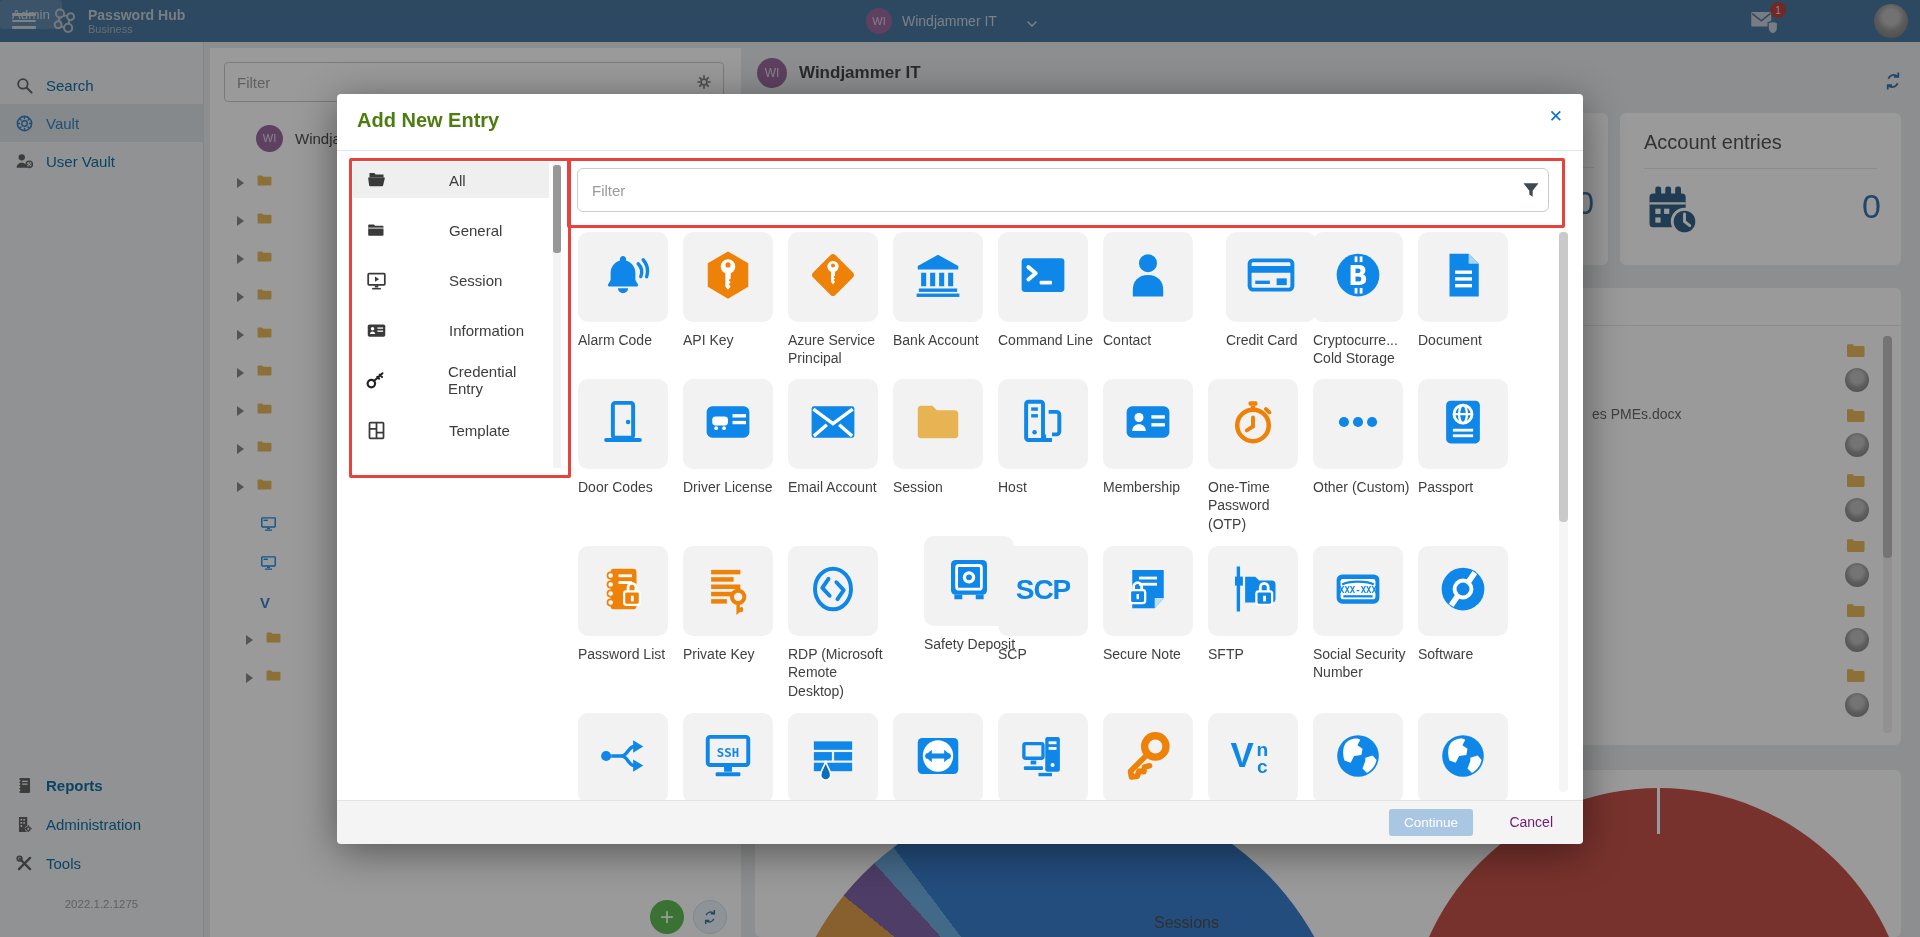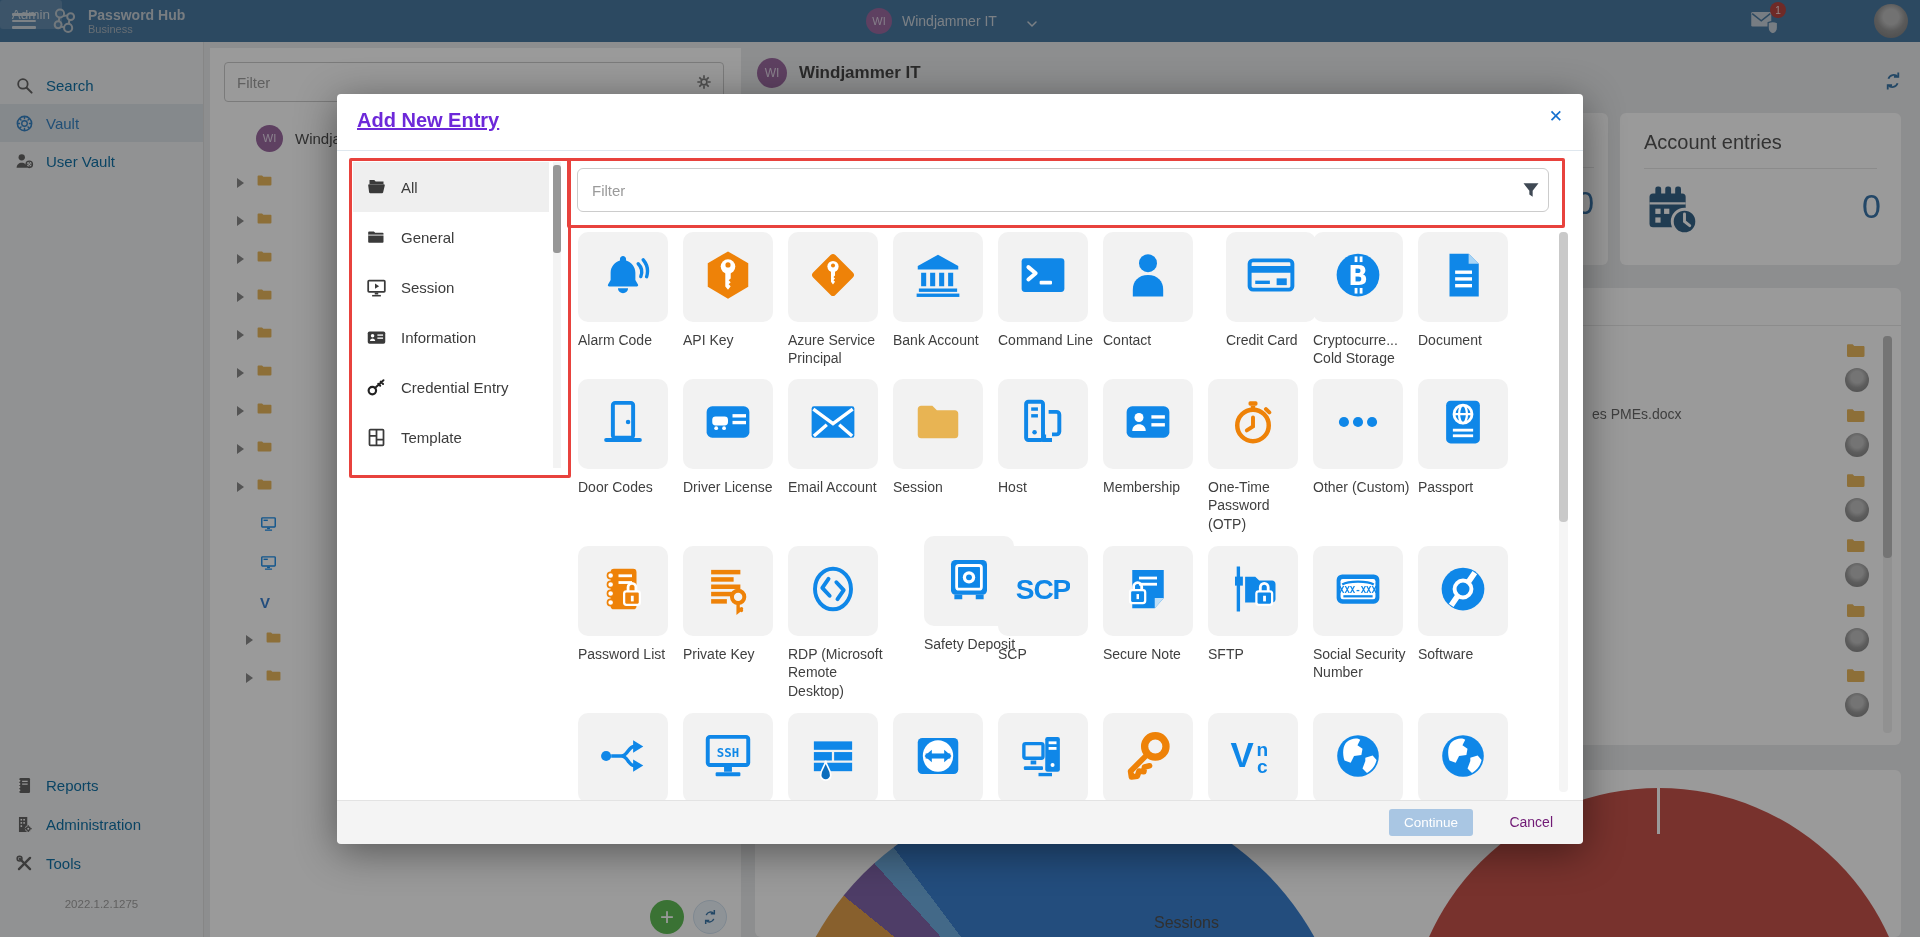--- a/index.html
+++ b/index.html
@@ -76,25 +76,25 @@
       #df9a40 42deg 56deg,#7a5ca5 56deg 65deg,#66a9e0 65deg 70deg,#2e78cc 70deg 360deg);}
   #donut-right{left:1407px;top:788px;width:504px;height:504px;border-radius:50%;background:#c44840;}
   #donut-slit{left:1657px;top:788px;width:3px;height:46px;background:#fff;}
   #legend{left:1140px;top:914px;display:flex;align-items:center;font-size:16px;color:#454545;}
   #legend .sq{width:9px;height:9px;background:#2e78cc;margin-right:5px;}
   
   #overlay{left:0;top:0;width:1920px;height:937px;background:rgba(22,22,22,.43);z-index:5;}
   
   #modal{left:337px;top:94px;width:1246px;height:749px;background:#fff;border-radius:4px;z-index:10;
     box-shadow:0 8px 40px rgba(0,0,0,.45);}
-  #modal-title{left:20px;top:15px;font-size:20px;font-weight:bold;color:#6d28d9;text-decoration:underline;}
+  #modal-title{left:20px;top:15px;font-size:20px;font-weight:bold;color:#4d7c0f;}
   #modal-close{right:20px;top:12px;font-size:17px;color:#1470cf;cursor:pointer;}
   #modal-divider{left:0;right:0;top:56px;border-top:1px solid #dfe7ee;}
   #cat-list{left:16px;top:68px;width:208px;height:306px;background:#fff;}
-  .cat-row{position:absolute;left:0;width:196px;height:50px;display:flex;align-items:center;cursor:pointer;}
+  .cat-row{position:absolute;left:0;width:196px;height:36px;display:flex;align-items:center;cursor:pointer;gap:48px;}
   .cat-row .ic{width:22px;margin-left:12px;margin-right:14px;display:flex;justify-content:center;}
   .cat-row .lb{font-size:15px;color:#3c3c3c;}
   .cat-row.active{background:#efefef;}
   #cat-scroll{position:absolute;right:0;top:0;width:8px;height:306px;background:#f3f3f3;}
   #cat-thumb{position:absolute;right:0;top:3px;width:8px;height:88px;background:#979797;border-radius:3px;}
   .redrect{position:absolute;border:3px solid #e8423d;z-index:12;pointer-events:none;border-radius:2px;}
   #redrect-cats{left:12px;top:64px;width:216px;height:314px;}
   #redrect-filter{left:230px;top:64px;width:992px;height:64px;}
   #modal-filter{position:absolute;left:240px;top:74px;width:972px;height:44px;border:1px solid #cccccc;
     border-radius:6px;box-sizing:border-box;font-size:15px;padding-left:14px;color:#444;font-family:inherit;}
@@ -177,21 +177,21 @@
               <circle cx="17" cy="13.5" r="8" fill="#5a5a5a"></circle>
               <path d="M4 40c0-8 6-13 13-13s13 5 13 13z" fill="#5a5a5a"></path>
               <circle cx="36" cy="31" r="8" fill="none" stroke="#5a5a5a" stroke-width="3.5"></circle>
               <path d="M36 24.5v4.5m0 4v4.5M29.5 31H34m4 0h4.5" stroke="#5a5a5a" stroke-width="2.5"></path>
             </svg>
           </span>
           <span>User Vault</span>
         </div>
       </div>
     <div id="sb-bottom">
-        <div class="sb-item" style="top: 724px;">
+        <div class="sb-item" style="top: 724px; font-weight: bold;">
           <span class="ic">
             <svg width="19" height="19" viewBox="0 0 48 48">
               <rect x="11" y="5" width="27" height="38" rx="3" fill="#5a5a5a"></rect>
               <circle cx="11" cy="12" r="2.6" fill="#fff"></circle>
               <circle cx="11" cy="20" r="2.6" fill="#fff"></circle>
               <circle cx="11" cy="28" r="2.6" fill="#fff"></circle>
               <circle cx="11" cy="36" r="2.6" fill="#fff"></circle>
               <rect x="18" y="12" width="14" height="3" fill="#fff"></rect>
               <rect x="18" y="19" width="14" height="3" fill="#fff"></rect>
             </svg>

